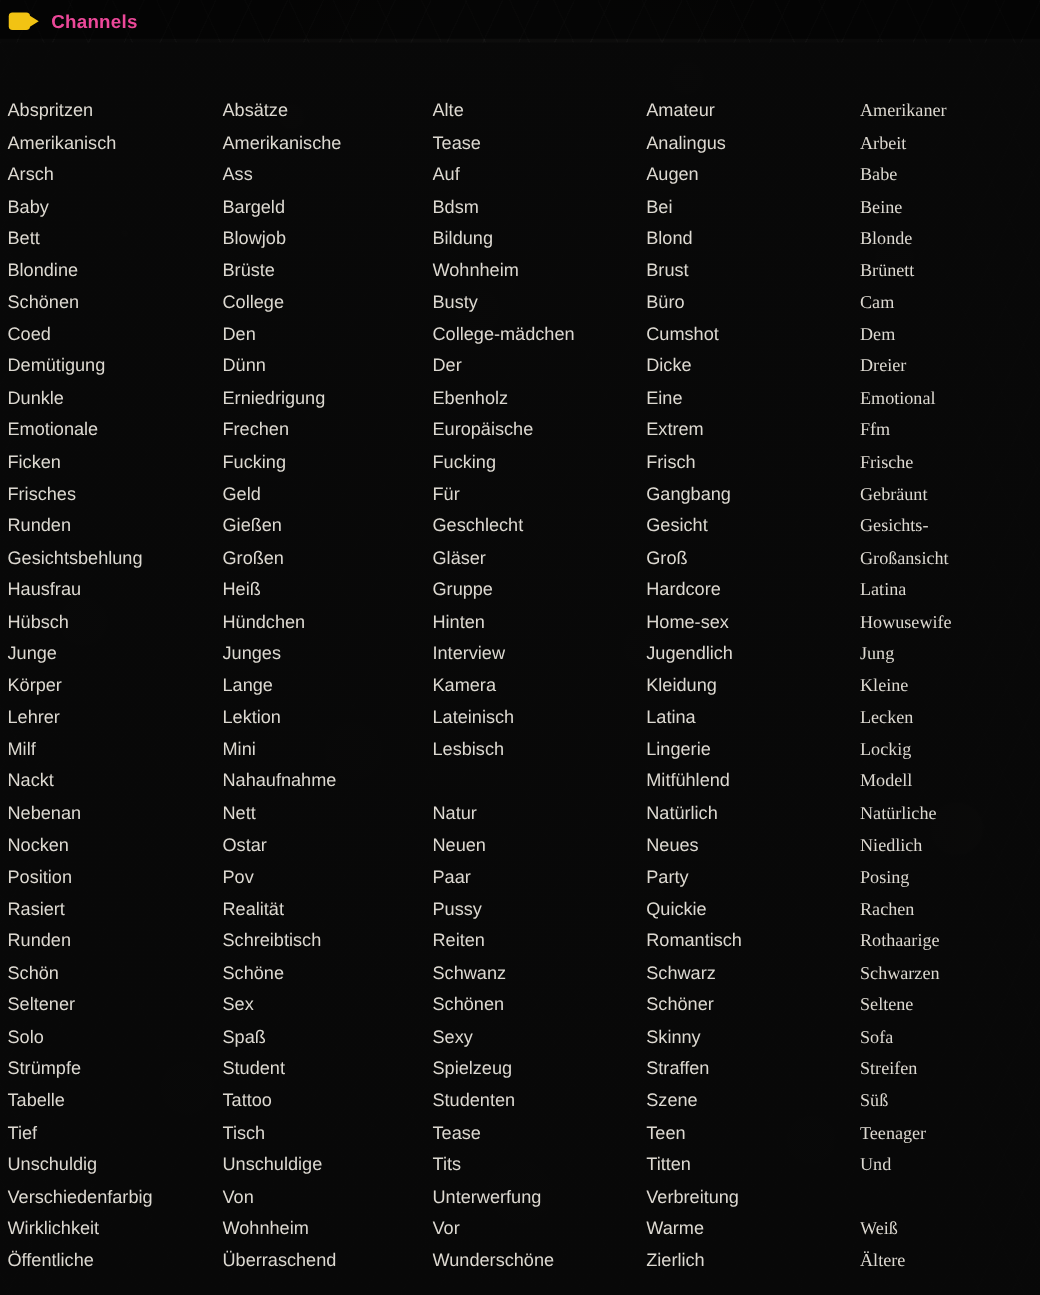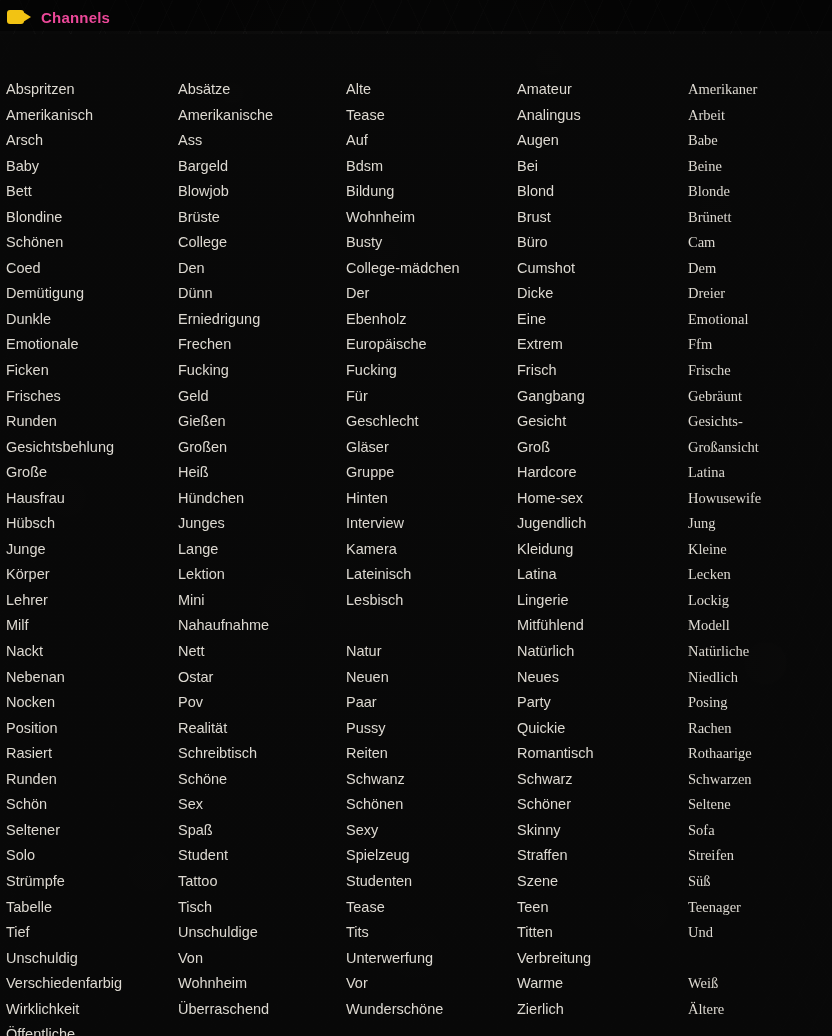--- a/index.html
+++ b/index.html
@@ -142,21 +142,20 @@
         <a class="chan" href="#">Blondine</a>
         <a class="chan" href="#">Schönen</a>
         <a class="chan" href="#">Coed</a>
         <a class="chan" href="#">Demütigung</a>
         <a class="chan" href="#">Dunkle</a>
         <a class="chan" href="#">Emotionale</a>
         <a class="chan" href="#">Ficken</a>
         <a class="chan" href="#">Frisches</a>
         <a class="chan" href="#">Runden</a>
         <a class="chan" href="#">Gesichtsbehlung</a>
-        <a class="chan" href="#">Große</a>
         <a class="chan" href="#">Hausfrau</a>
         <a class="chan" href="#">Hübsch</a>
         <a class="chan" href="#">Junge</a>
         <a class="chan" href="#">Körper</a>
         <a class="chan" href="#">Lehrer</a>
         <a class="chan" href="#">Milf</a>
         <a class="chan" href="#">Nackt</a>
         <a class="chan" href="#">Nebenan</a>
         <a class="chan" href="#">Nocken</a>
         <a class="chan" href="#">Position</a>

